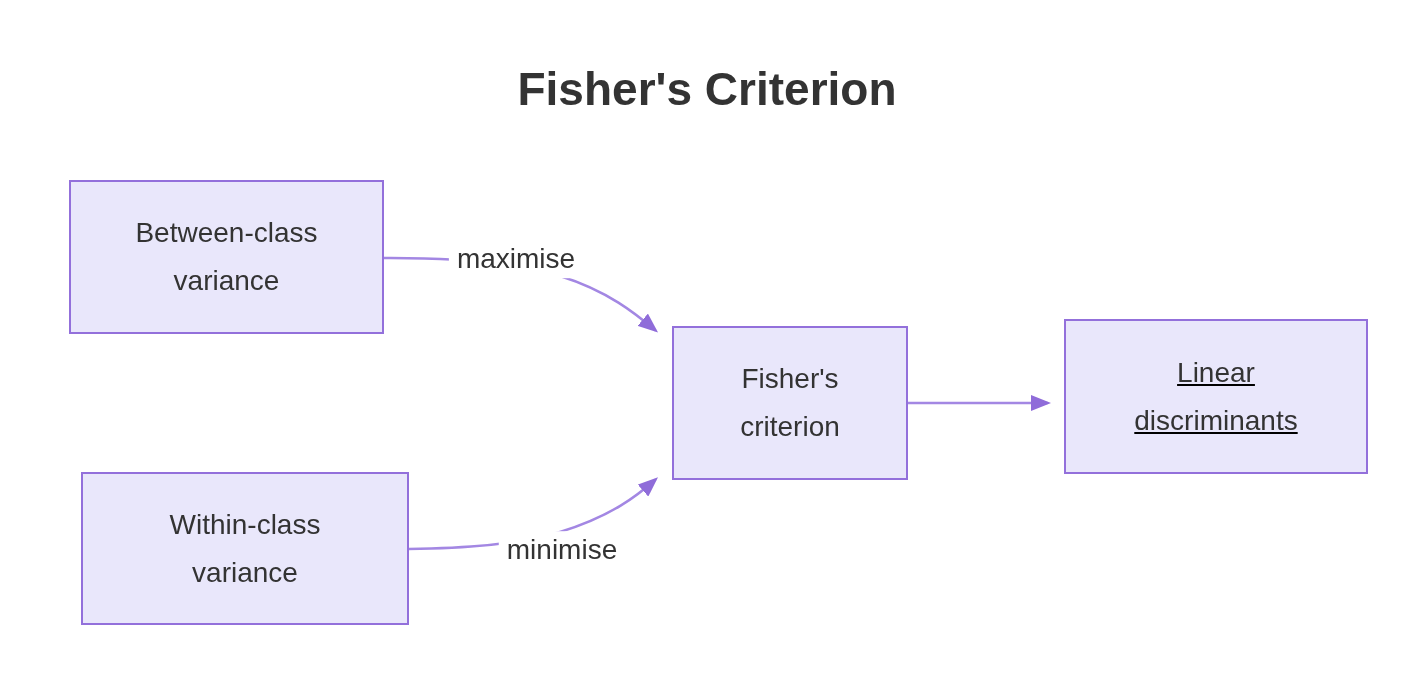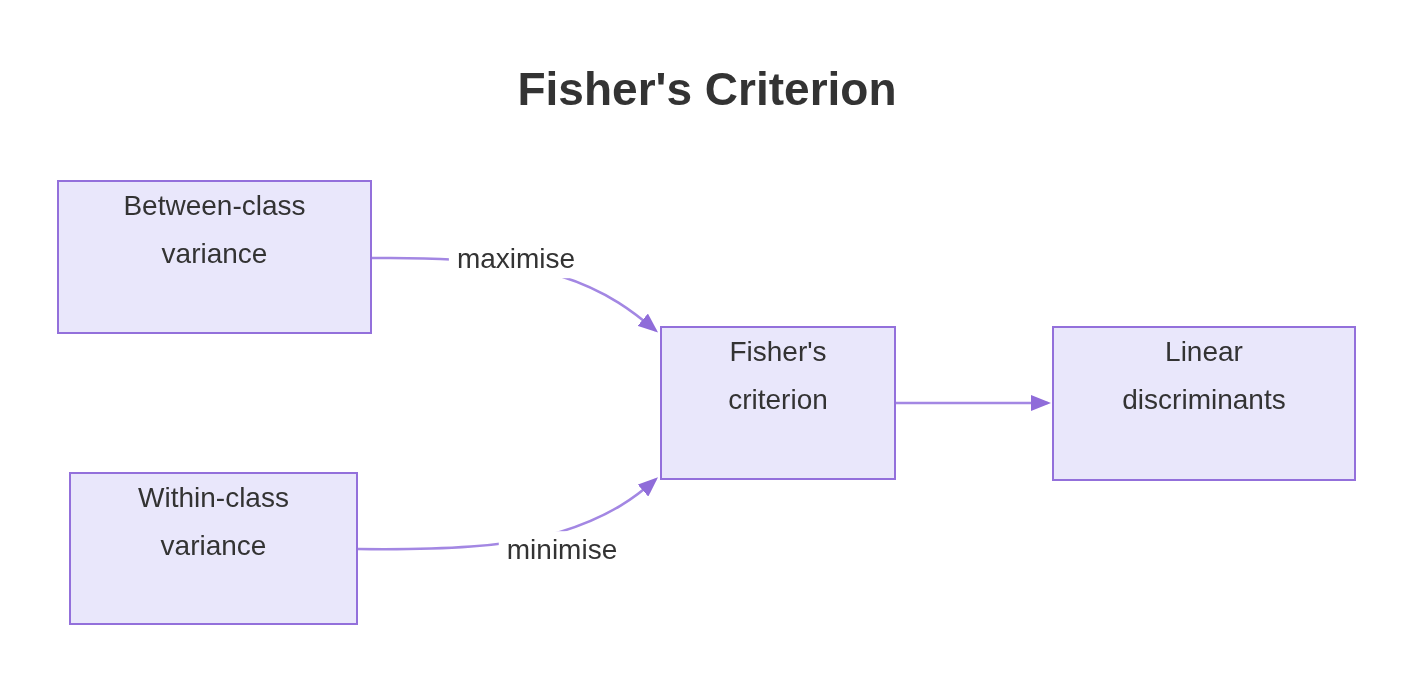--- a/index.html
+++ b/index.html
@@ -43,34 +43,36 @@
   .arrowhead-shape {
     fill: var(--arrowhead, #8F6CD9);
     stroke: none;
   }
   .node {
     position: absolute;
     box-sizing: border-box;
     background: var(--node-fill, #E9E7FB);
     border: 2.5px solid var(--node-border, #9370DB);
     display: flex;
+    align-items: center;
     justify-content: center;
+    margin-left: 12px;
   }
   .node span {
     display: block;
     max-width: 78%;
     text-align: center;
     font-size: 28px;
     line-height: 1.7;
     color: var(--text, #333333);
   }
   .node-between   { left: 57px;   top: 180px; width: 315px; height: 154px; }
-  .node-within    { left: 69px;   top: 472px; width: 289px; height: 153px; }
+  .node-within    { left: 69px;   top: 472px; width: 328px; height: 153px; }
   .node-criterion { left: 660px;  top: 326px; width: 236px; height: 154px; }
-  .node-linear    { left: 1052px; top: 326px; width: 304px; height: 155px; }
+  .node-linear    { left: 1052px; top: 319px; width: 304px; height: 155px; text-decoration: underline; }
   .edge-label {
     position: absolute;
     transform: translate(-50%, -50%);
     background: var(--background, #ffffff);
     padding: 2px 8px;
     font-size: 28px;
     line-height: 1.2;
     color: var(--text, #333333);
     white-space: nowrap;
   }

